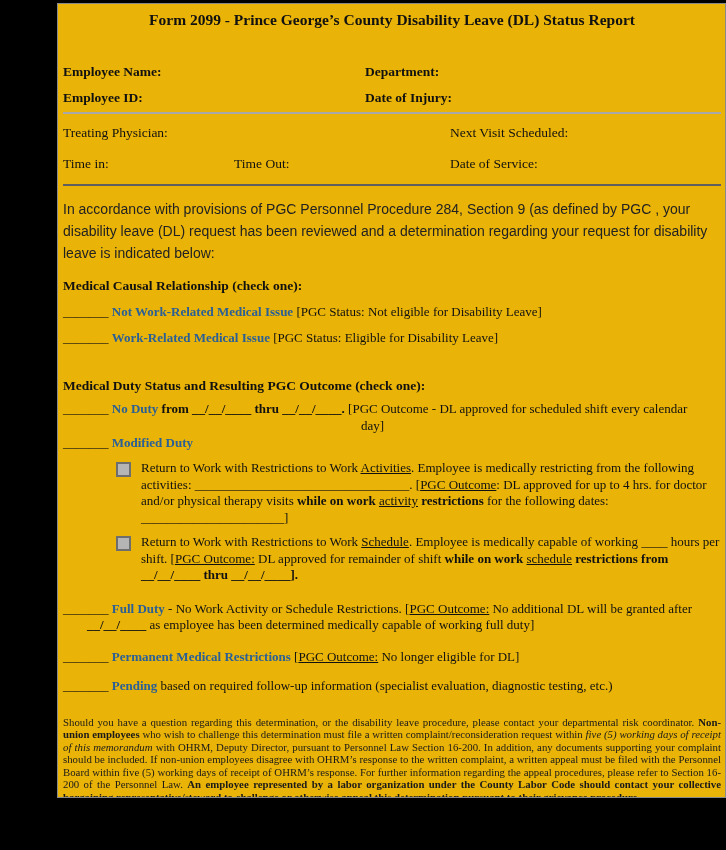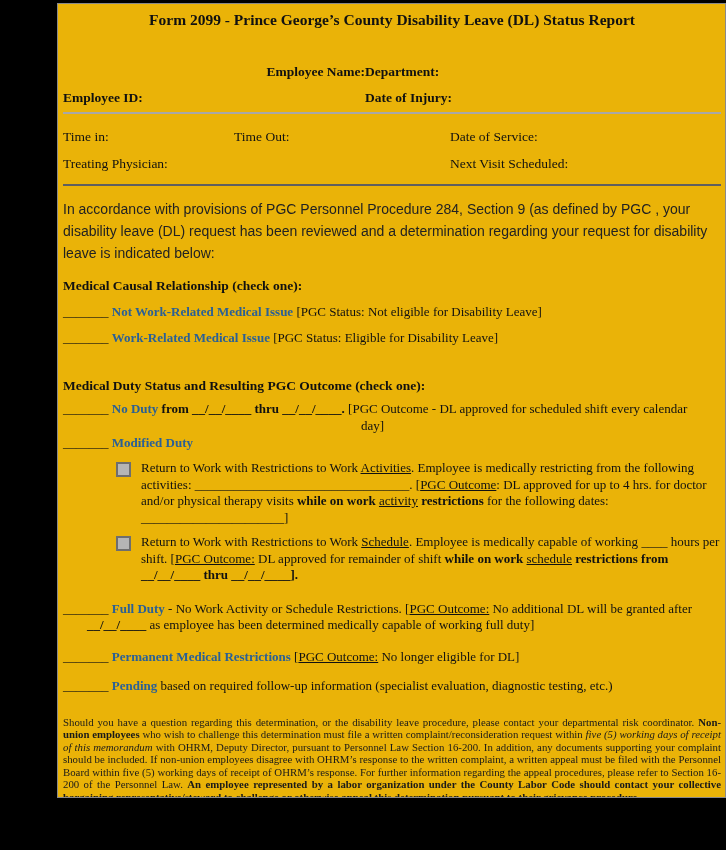--- a/index.html
+++ b/index.html
@@ -28,21 +28,21 @@
   .row { display:flex; font-size:13.5px; line-height:17px; }
   .b { font-weight:bold; }
   .u { text-decoration:underline; }
   .bu { font-weight:normal; text-decoration:underline; }
   .it { font-style:italic; }
   .blue { color:var(--accent,#2a6096); font-weight:bold; }
   .w302 { width:302px; flex:none; }
   .w171 { width:171px; flex:none; }
   .w216 { width:216px; flex:none; }
   .w387 { width:387px; flex:none; }
-  .hdr1 { margin-top:34px;text-align:right; }
+  .hdr1 { margin-top:34px; }
   .hdr2 { margin-top:9px; }
   .rule1 { border:none; border-top:2px solid #a8a8a8; margin-top:6px; }
   .rule2 { border:none; border-top:2px solid #5f5f5f; margin-top:12px; }
   .visit1 { margin-top:14px; }
   .visit2 { margin-top:10px; }
   .intro {
     margin-top:12px;
     font-family:"Liberation Sans", sans-serif;
     font-size:14px;
     line-height:22px;
@@ -89,28 +89,28 @@
     <span class="b w302">Employee Name:</span>
     <span class="b">Department:</span>
   </div>
   <div class="row hdr2">
     <span class="b w302">Employee ID:</span>
     <span class="b">Date of Injury:</span>
   </div>
 
   <hr class="rule1">
 
+  <div class="row visit2">
+    <span class="w387">Treating Physician:</span>
+    <span>Next Visit Scheduled:</span>
+  </div>
   <div class="row visit1">
     <span class="w171">Time in:</span>
     <span class="w216">Time Out:</span>
     <span>Date of Service:</span>
-  </div>
-  <div class="row visit2">
-    <span class="w387">Treating Physician:</span>
-    <span>Next Visit Scheduled:</span>
   </div>
 
   <hr class="rule2">
 
   <div class="intro">In accordance with provisions of PGC Personnel Procedure 284, Section 9 (as defined by PGC , your disability leave (DL) request has been reviewed and a determination regarding your request for disability leave is indicated below:</div>
 
   <div class="sec-head causal-head">Medical Causal Relationship (check one):</div>
 
   <div class="opt opt1">
     <span class="blank">_______</span>

